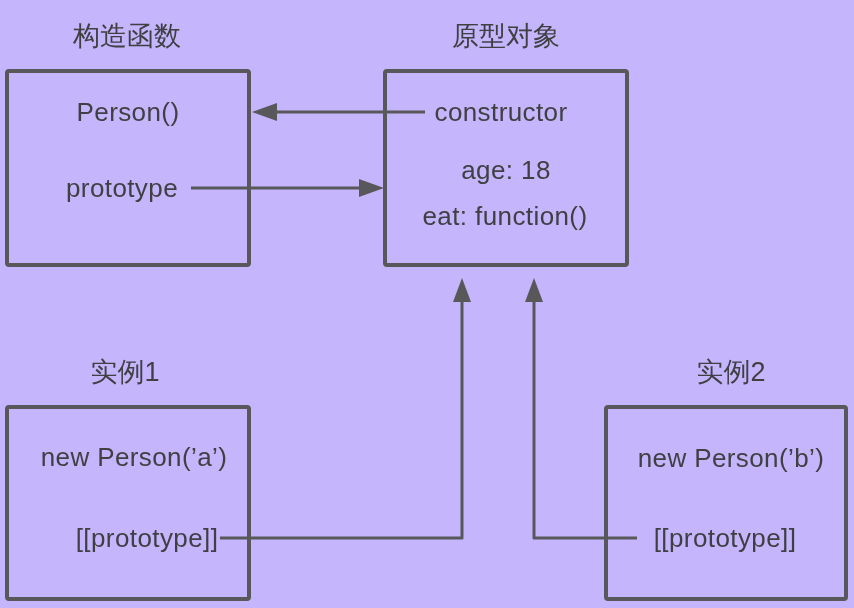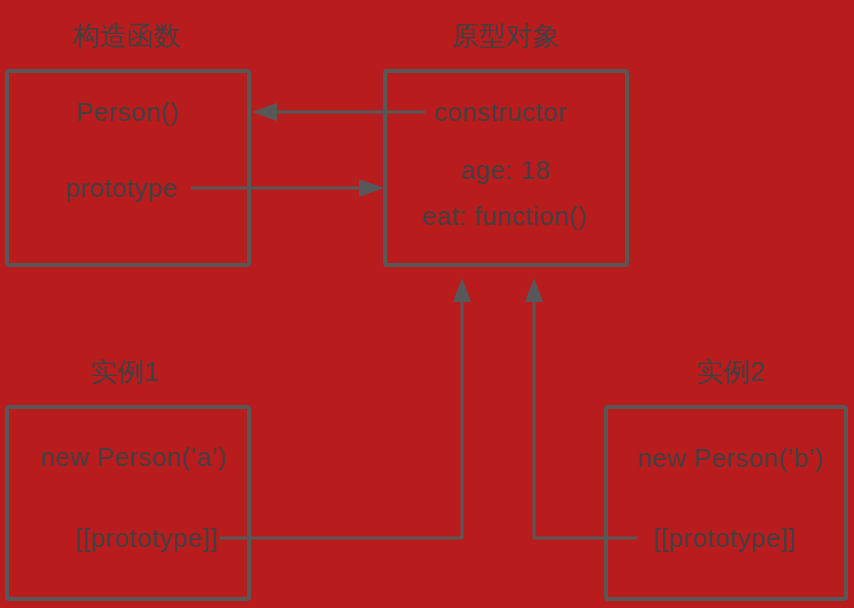--- a/index.html
+++ b/index.html
@@ -7,21 +7,21 @@
     padding: 0;
     width: 854px;
     height: 608px;
     background: #ffffff;
     overflow: hidden;
   }
   .canvas {
     position: relative;
     width: 854px;
     height: 608px;
-    background: #b91c1c;
+    background: #c4b5fd;
   }
   svg text {
     font-family: "Liberation Sans", "DejaVu Sans", sans-serif;
     fill: #404043;
   }
   .cn { font-size: 27px; }
   .en { font-size: 26px; letter-spacing: 0.4px; }
   .box {
     fill: none;
     stroke: #58585b;

